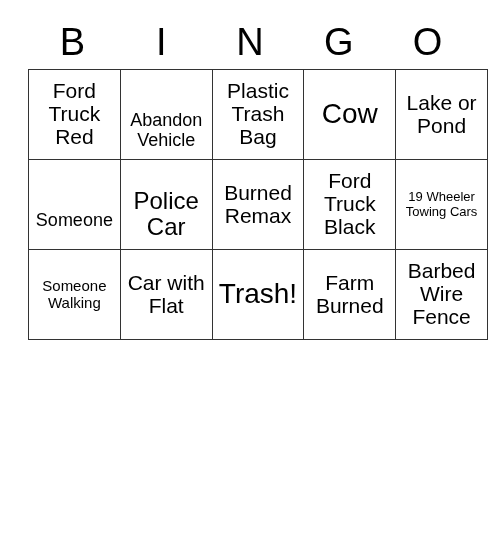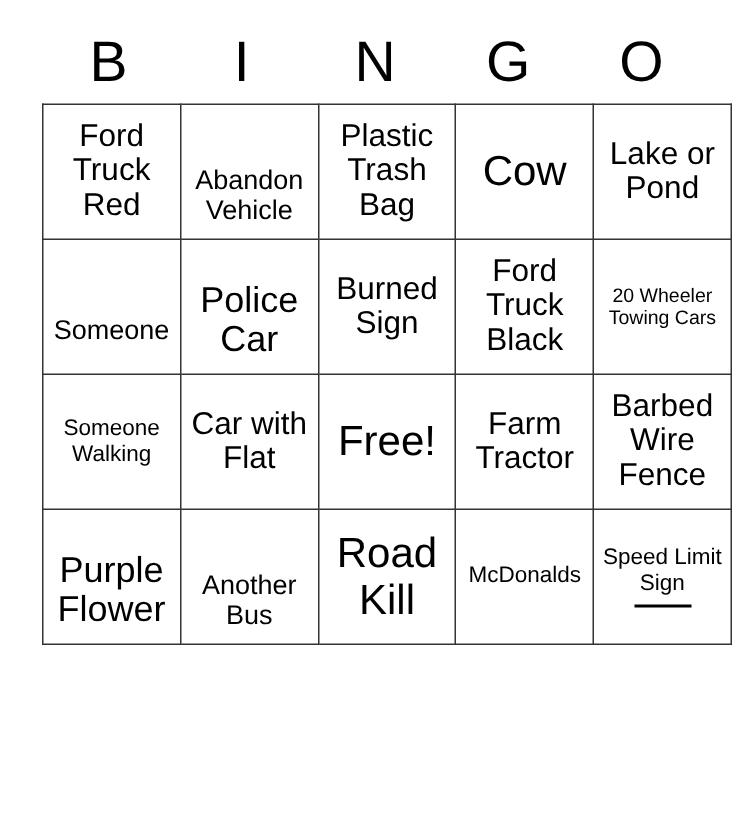--- a/index.html
+++ b/index.html
@@ -109,60 +109,42 @@
           </td>
         </tr>
         <tr>
           <td>
             <span class="cell-text fs-md">Someone</span>
           </td>
           <td>
             <span class="cell-text fs-xl">Police Car</span>
           </td>
           <td>
-            <span class="cell-text fs-lg">Burned Sign</span>
+            <span class="cell-text fs-lg">Burned Remax</span>
           </td>
           <td>
             <span class="cell-text fs-lg">Ford Truck Black</span>
           </td>
           <td>
-            <span class="cell-text fs-xs">20 Wheeler Towing Cars</span>
+            <span class="cell-text fs-xs">19 Wheeler Towing Cars</span>
           </td>
         </tr>
         <tr>
           <td>
             <span class="cell-text fs-sm">Someone Walking</span>
           </td>
           <td>
             <span class="cell-text fs-lg">Car with Flat</span>
           </td>
           <td>
-            <span class="cell-text fs-xxl">Free!</span>
+            <span class="cell-text fs-xxl">Trash!</span>
           </td>
           <td>
-            <span class="cell-text fs-lg">Farm Tractor</span>
+            <span class="cell-text fs-lg">Farm Burned</span>
           </td>
           <td>
             <span class="cell-text fs-lg">Barbed Wire Fence</span>
-          </td>
-        </tr>
-        <tr>
-          <td>
-            <span class="cell-text fs-xl">Purple Flower</span>
-          </td>
-          <td>
-            <span class="cell-text fs-md">Another Bus</span>
-          </td>
-          <td>
-            <span class="cell-text fs-xxl">Road Kill</span>
-          </td>
-          <td>
-            <span class="cell-text fs-sm">McDonalds</span>
-          </td>
-          <td>
-            <span class="cell-text fs-sm">Speed Limit Sign</span>
-            <span class="blank-line"></span>
           </td>
         </tr>
       </tbody>
   </table>
 
 </div>
 
 </body></html>

